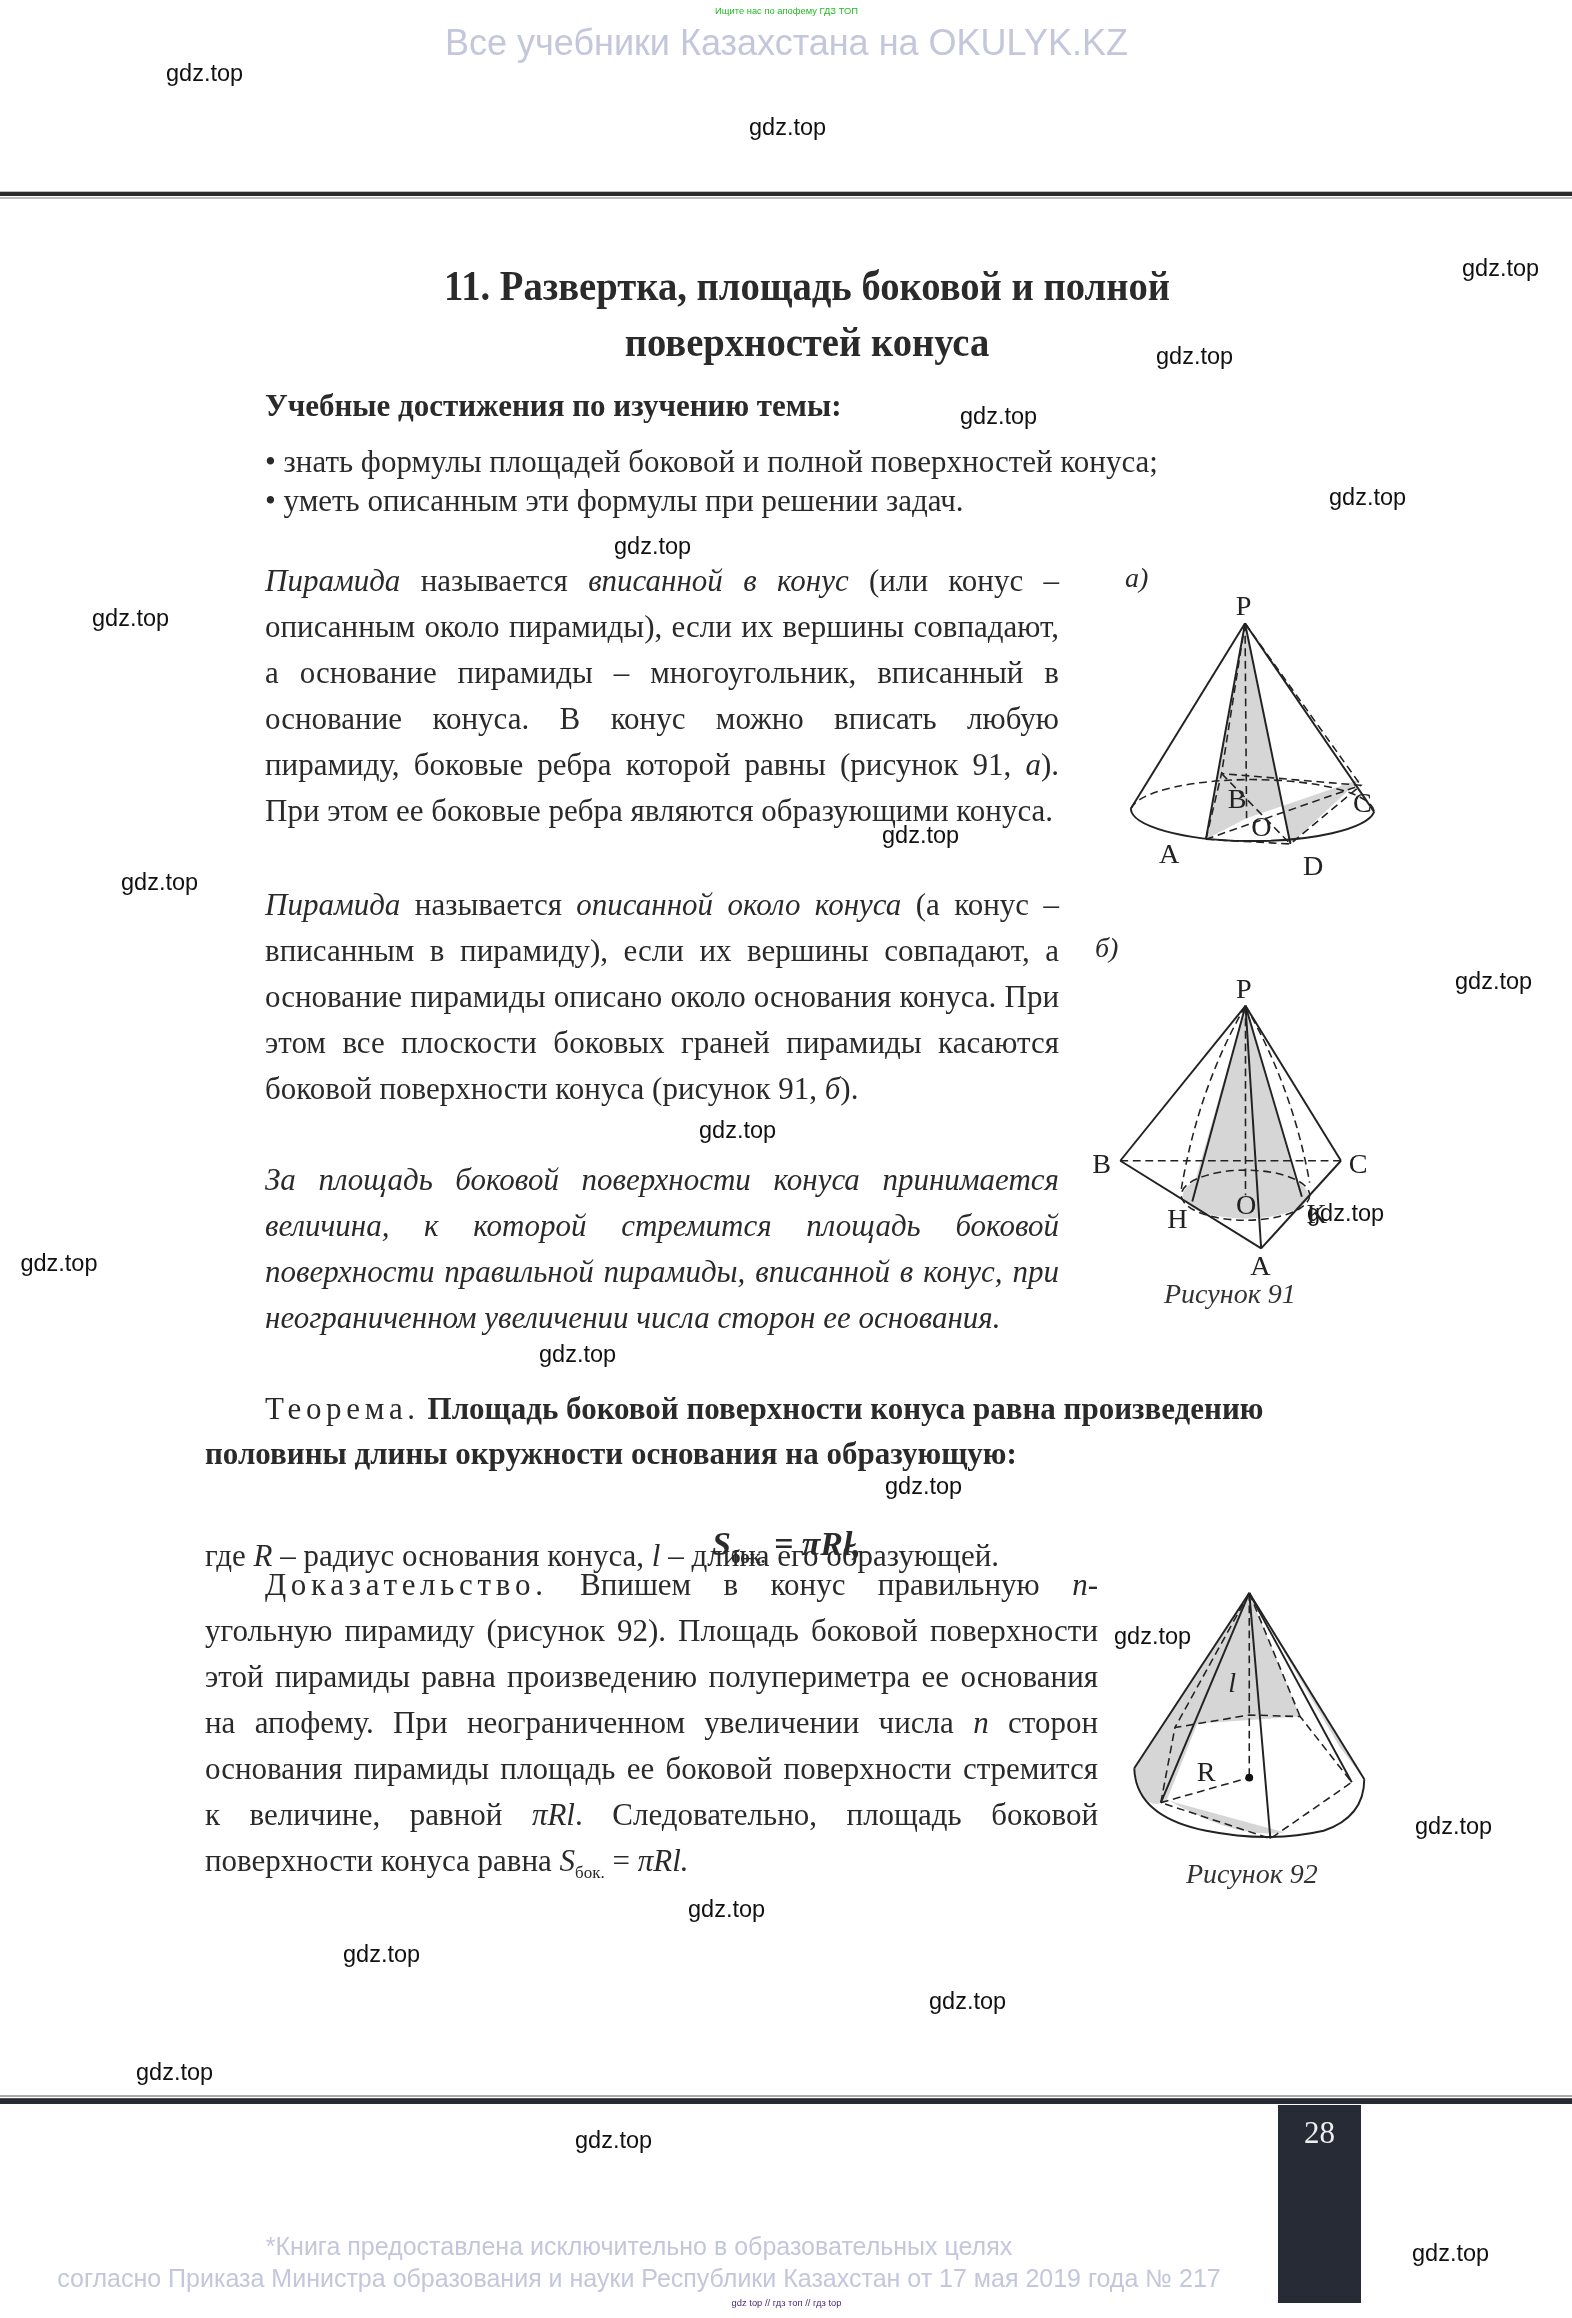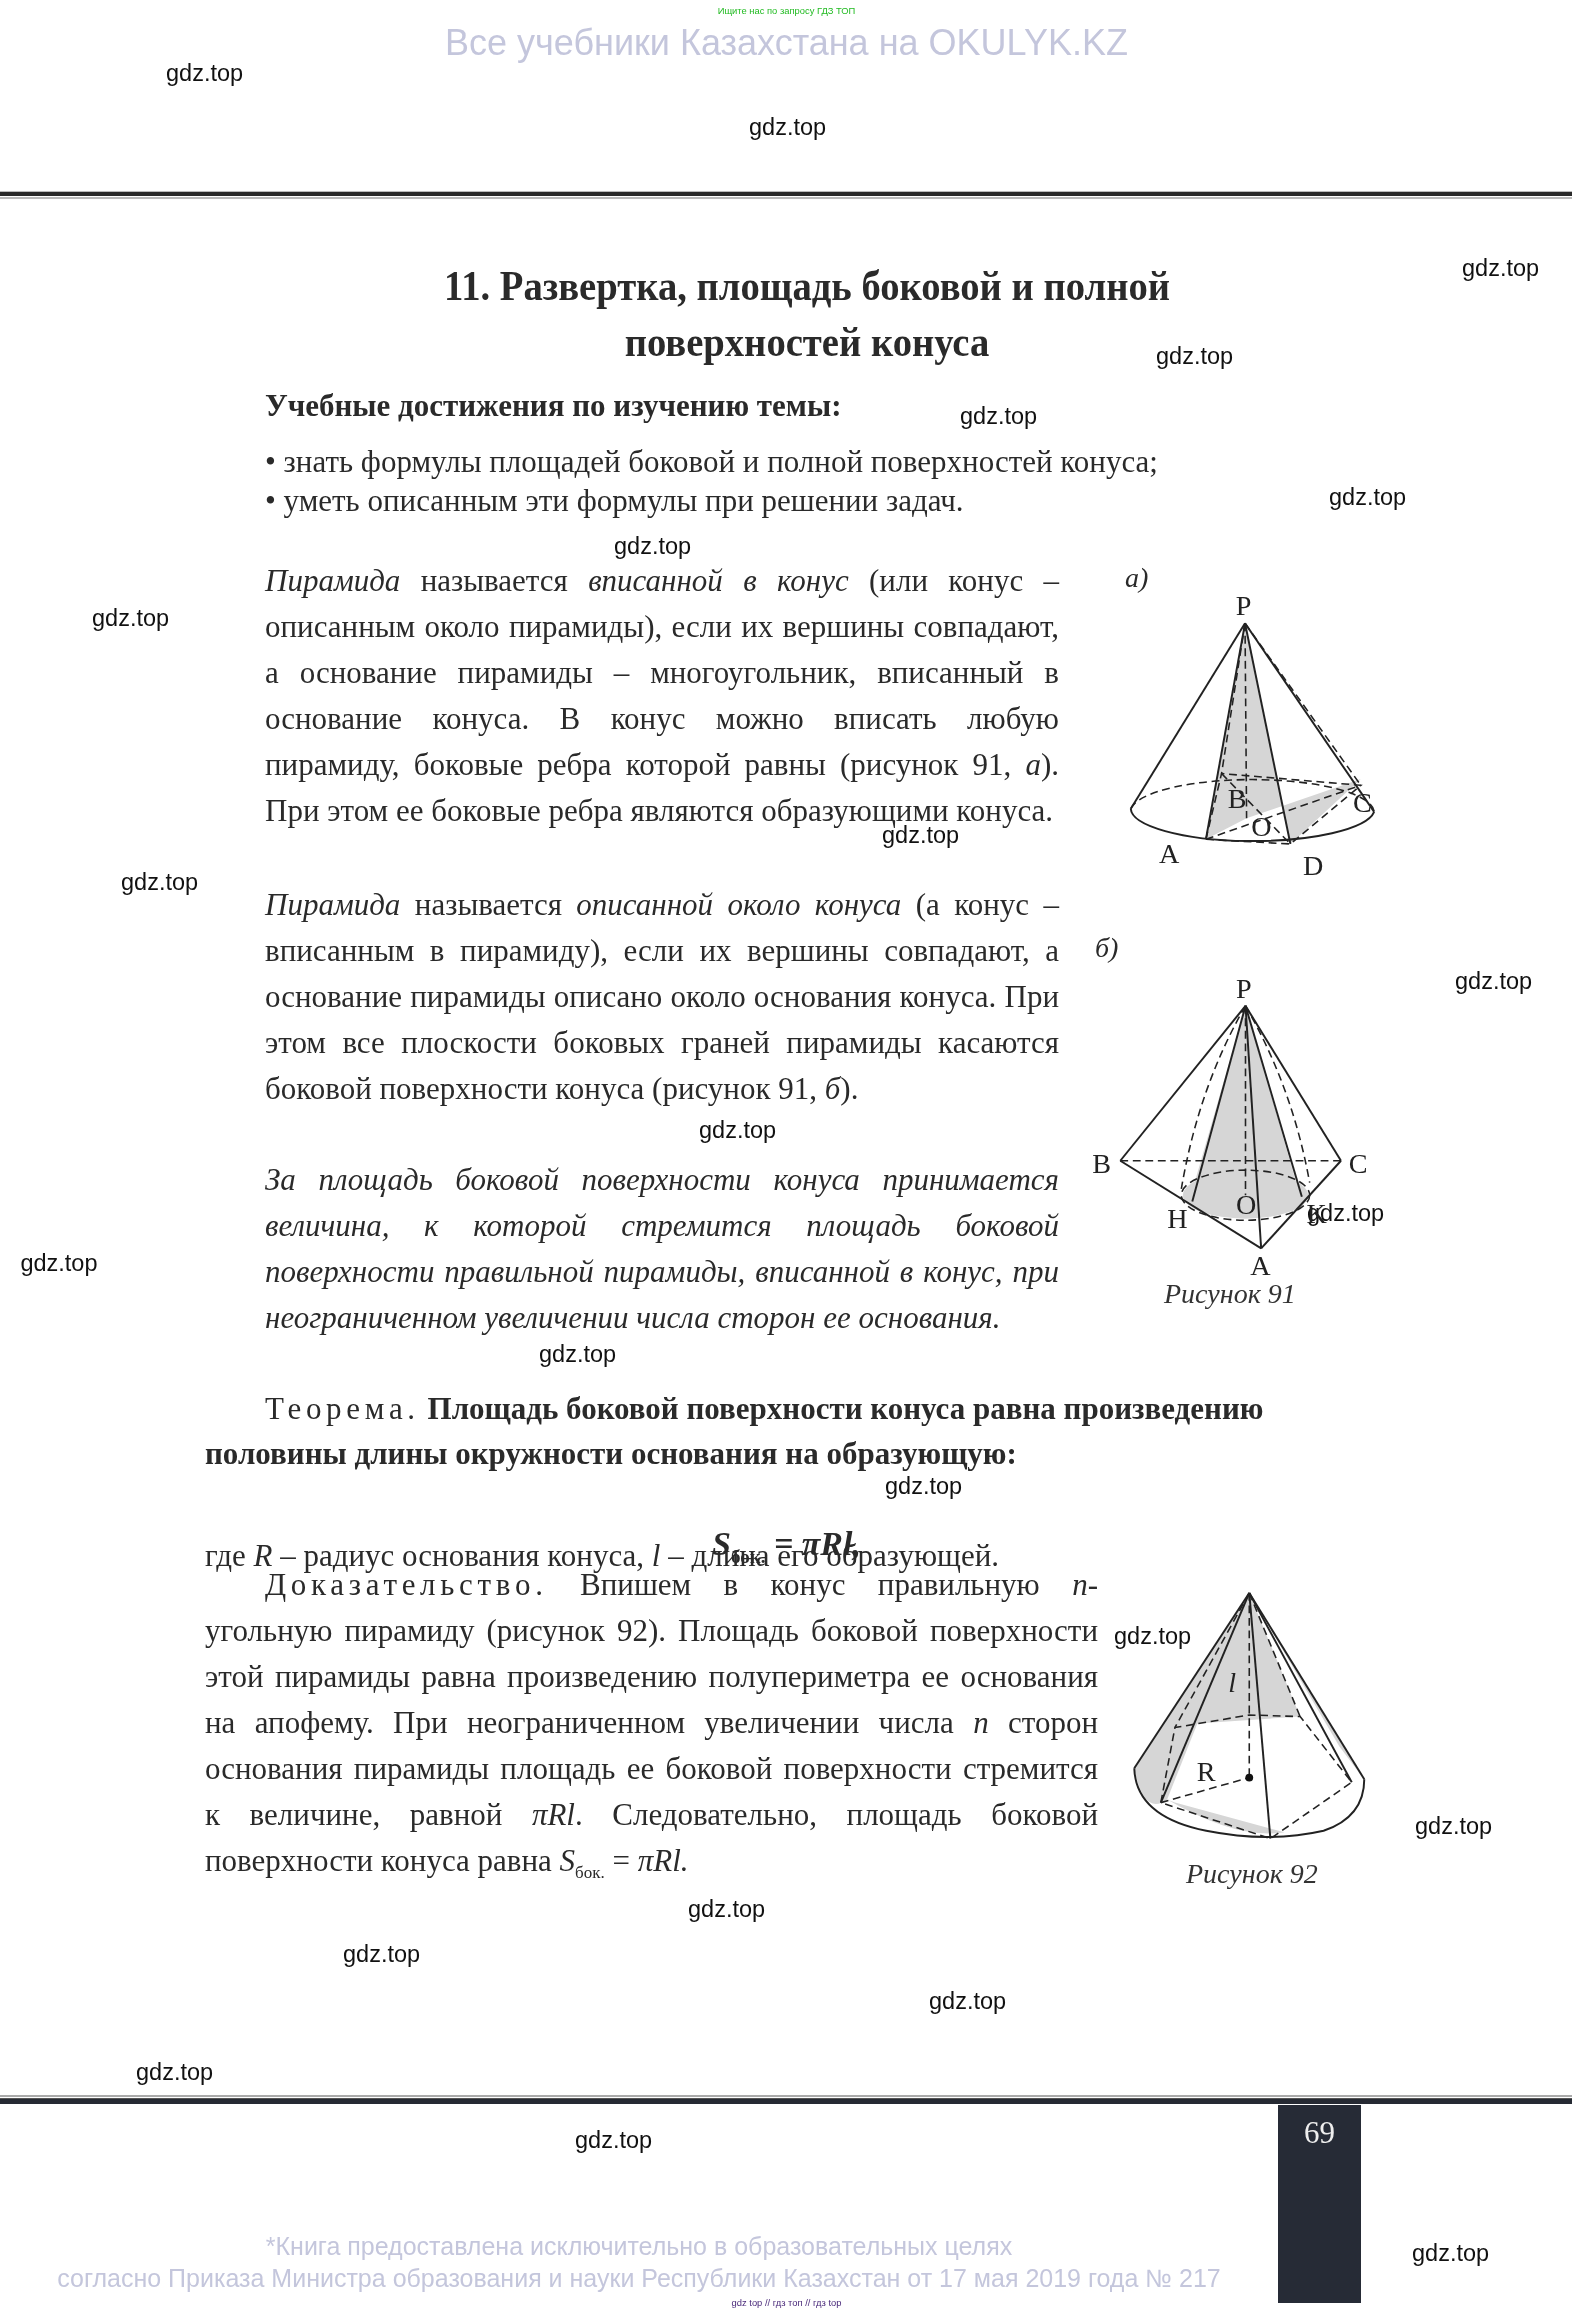--- a/index.html
+++ b/index.html
@@ -37,21 +37,21 @@
 
   .page-tab { left: 1278px; top: 2105px; width: 83px; height: 198px; background: #262b36; }
   .page-num { left: 1278px; top: 2115px; width: 83px; text-align: center; font-size: 31px; color: #eeeeee; }
 
   .disclaimer { left: 0; width: 1278px; text-align: center; font-size: 25px; color: #c4c6dc; }
   .bottom-links { left: 0; width: 1573px; top: 2297px; text-align: center; font-size: 9.4px; color: #4a2a7a; }
 </style>
 </head>
 <body>
 
-<div class="abs sans top-search">Ищите нас по запросу ГДЗ ТОП</div>
+<div class="abs sans top-search">Ищите нас по апофему ГДЗ ТОП</div>
 <div class="abs sans site-banner">Все учебники Казахстана на OKULYK.KZ</div>
 <div class="abs rule-top"></div>
 
 <div class="abs wm" style="left:166px;top:60px">gdz.top</div>
 <div class="abs wm" style="left:749px;top:114px">gdz.top</div>
 <div class="abs wm" style="left:1462px;top:255px">gdz.top</div>
 <div class="abs wm" style="left:1156px;top:343px">gdz.top</div>
 <div class="abs wm" style="left:960px;top:403px">gdz.top</div>
 <div class="abs wm" style="left:1329px;top:484px">gdz.top</div>
 <div class="abs wm" style="left:614px;top:533px">gdz.top</div>
@@ -175,18 +175,18 @@
   <polyline points="42,282 60,186 155,170 220,172 286,256 182,328 42,282" fill="none" stroke="#222" stroke-width="2" stroke-dasharray="10,6"></polyline>
   <line x1="42" y1="282" x2="155" y2="250" stroke="#222" stroke-width="2" stroke-dasharray="10,6"></line>
   <circle cx="155" cy="250" r="5" fill="#111"></circle>
   <text x="128" y="140" font-size="36" font-style="italic">l</text>
   <text x="88" y="254" font-size="36">R</text>
 </svg>
 <div class="abs serif fig-caption" style="left:1186px;top:1858px;">Рисунок 92</div>
 
 <div class="abs rule-bottom"></div>
 <div class="abs page-tab"></div>
-<div class="abs serif page-num">69</div>
+<div class="abs serif page-num">28</div>
 
 <div class="abs sans disclaimer" style="top:2232px;">*Книга предоставлена исключительно в образовательных целях</div>
 <div class="abs sans disclaimer" style="top:2264px;">согласно Приказа Министра образования и науки Республики Казахстан от 17 мая 2019 года № 217</div>
 <div class="abs sans bottom-links">gdz top // гдз топ // гдз top</div>
 
 
 </body></html>

